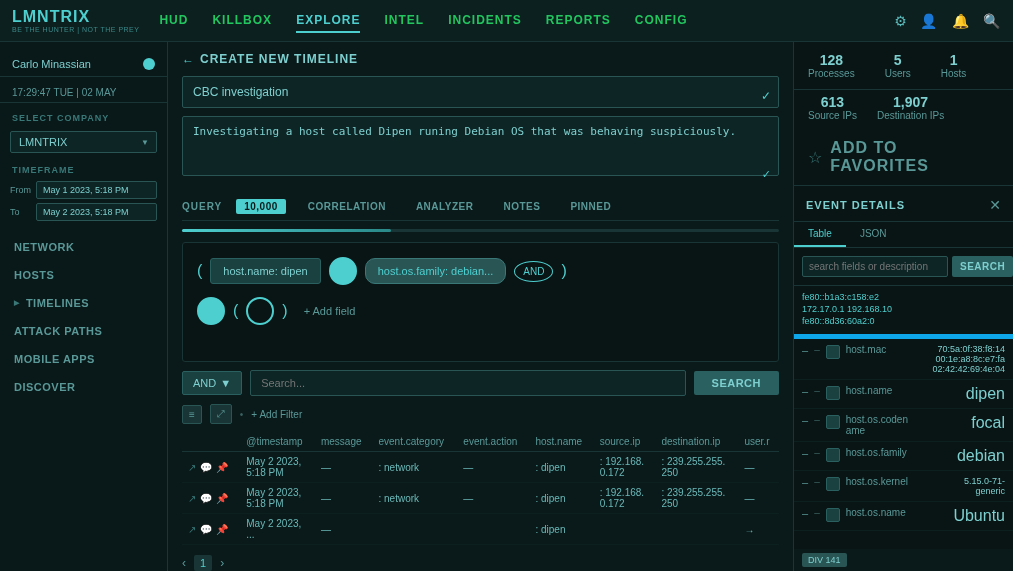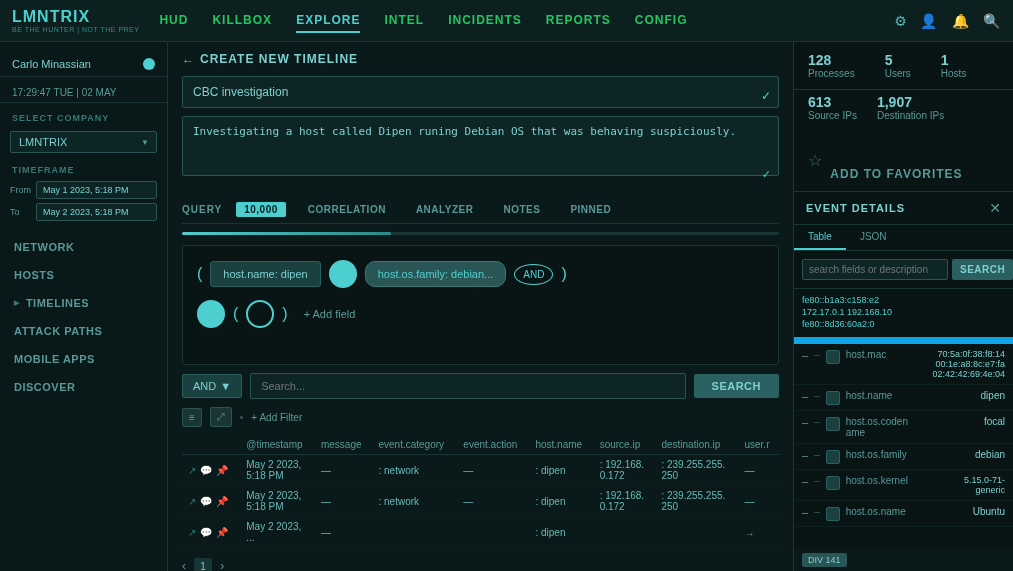--- a/index.html
+++ b/index.html
@@ -472,39 +472,38 @@
     }
 
     
     .stats-bar {
       display: flex;
       gap: 30px;
       padding: 10px 14px;
       border-bottom: 1px solid #1a3535;
       background: #091515;
     }
-    .stat-item { text-align: left; }
+    .stat-item { text-align: center; }
     .stat-label { font-size: 10px; color: #5a9898; }
     .stat-value { font-size: 14px; color: #7ecfcf; font-weight: bold; }
 
     
     .favorites-row {
       display: flex;
       align-items: center;
       gap: 8px;
       padding: 10px 14px;
     }
     .fav-star { color: #3a7878; font-size: 16px; cursor: pointer; }
     .fav-text {
-      font-size: 12px;
+      font-size: 16px;
       font-weight: bold;
       color: #5a9898;
       letter-spacing: 1px;
       cursor: pointer;
-      margin-top: 28px;
     }
 
     
     .right-panel {
       width: 220px;
       background: #091515;
       border-left: 1px solid #1a3535;
       display: flex;
       flex-direction: column;
     }
@@ -595,30 +594,30 @@
       border: 1px solid #2a6060;
     }
     .event-key {
       color: #5a9898;
       font-size: 10px;
       flex: 1;
       min-width: 0;
     }
     .event-val {
       color: #7ecfcf;
-      font-size: 10px;
+      font-size: 16px;
       text-align: right;
       word-break: break-all;
     }
     .event-val.small { font-size: 9px; }
 
     
     .event-ip-block {
       padding: 6px 8px;
-      border-bottom: 7px solid #0ea5e9;
+      border-bottom: 5px solid #0ea5e9;
       font-size: 9px;
       color: #5a9898;
     }
     .event-ip-block div { margin-bottom: 2px; color: #4ecfcf; }
 
     
     .header-combined {
       display: flex;
     }
     .main-left-col {

